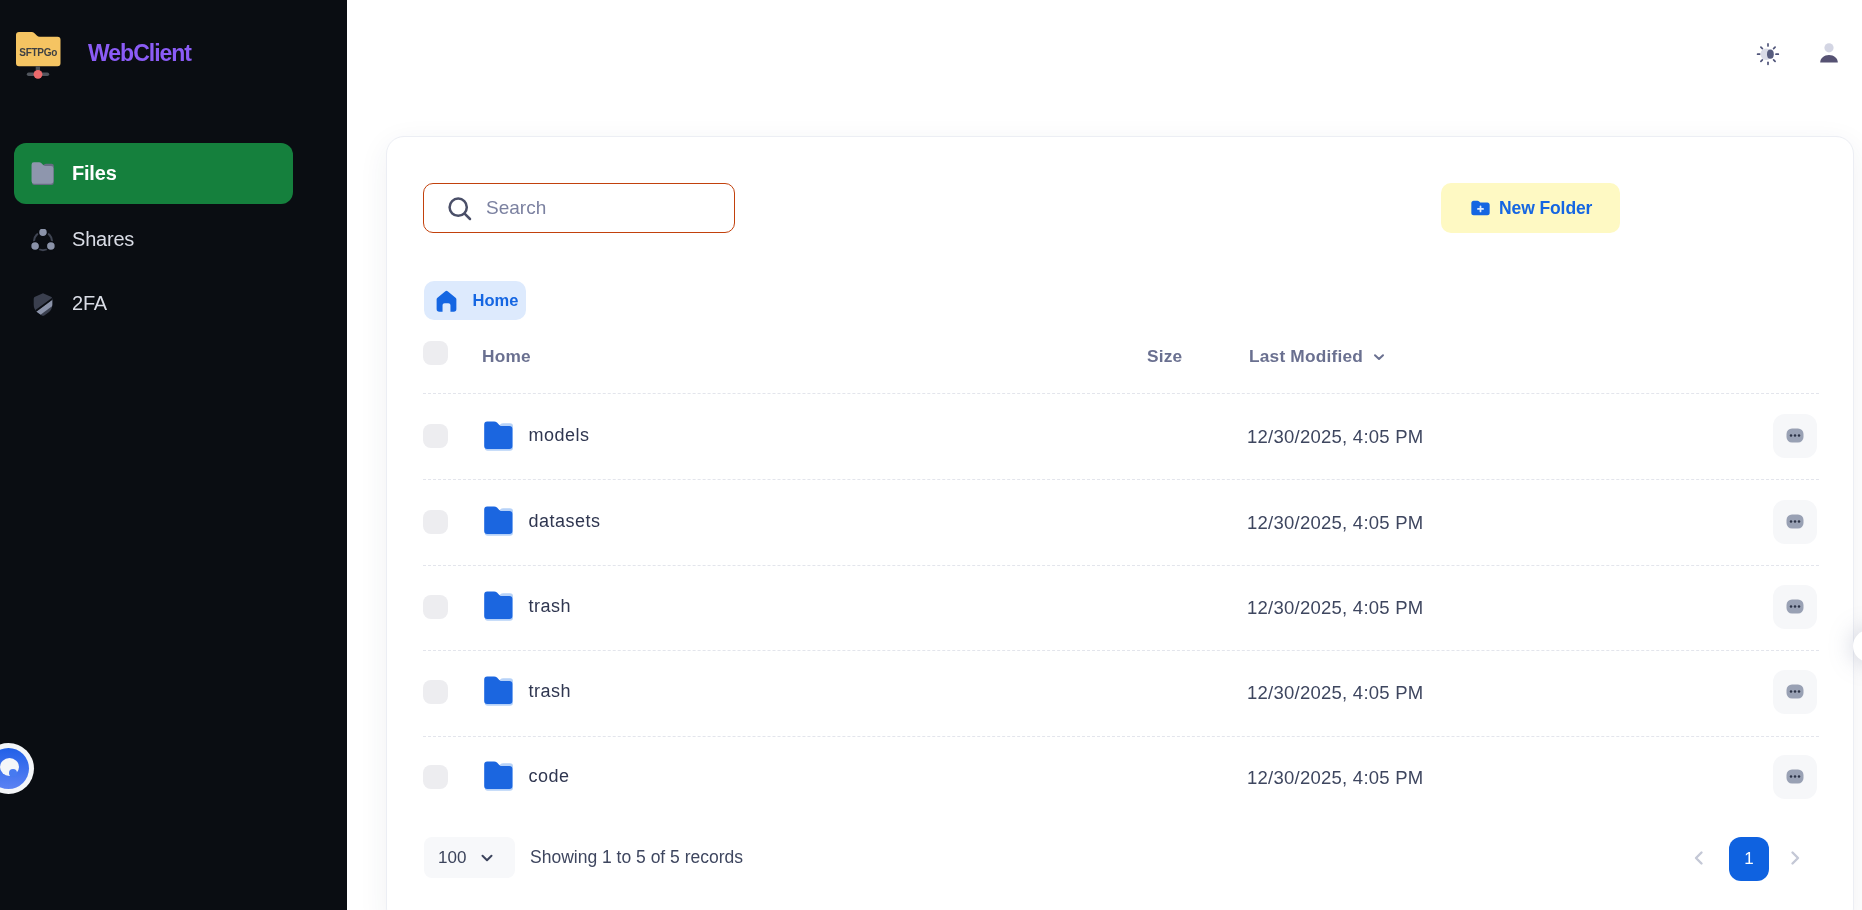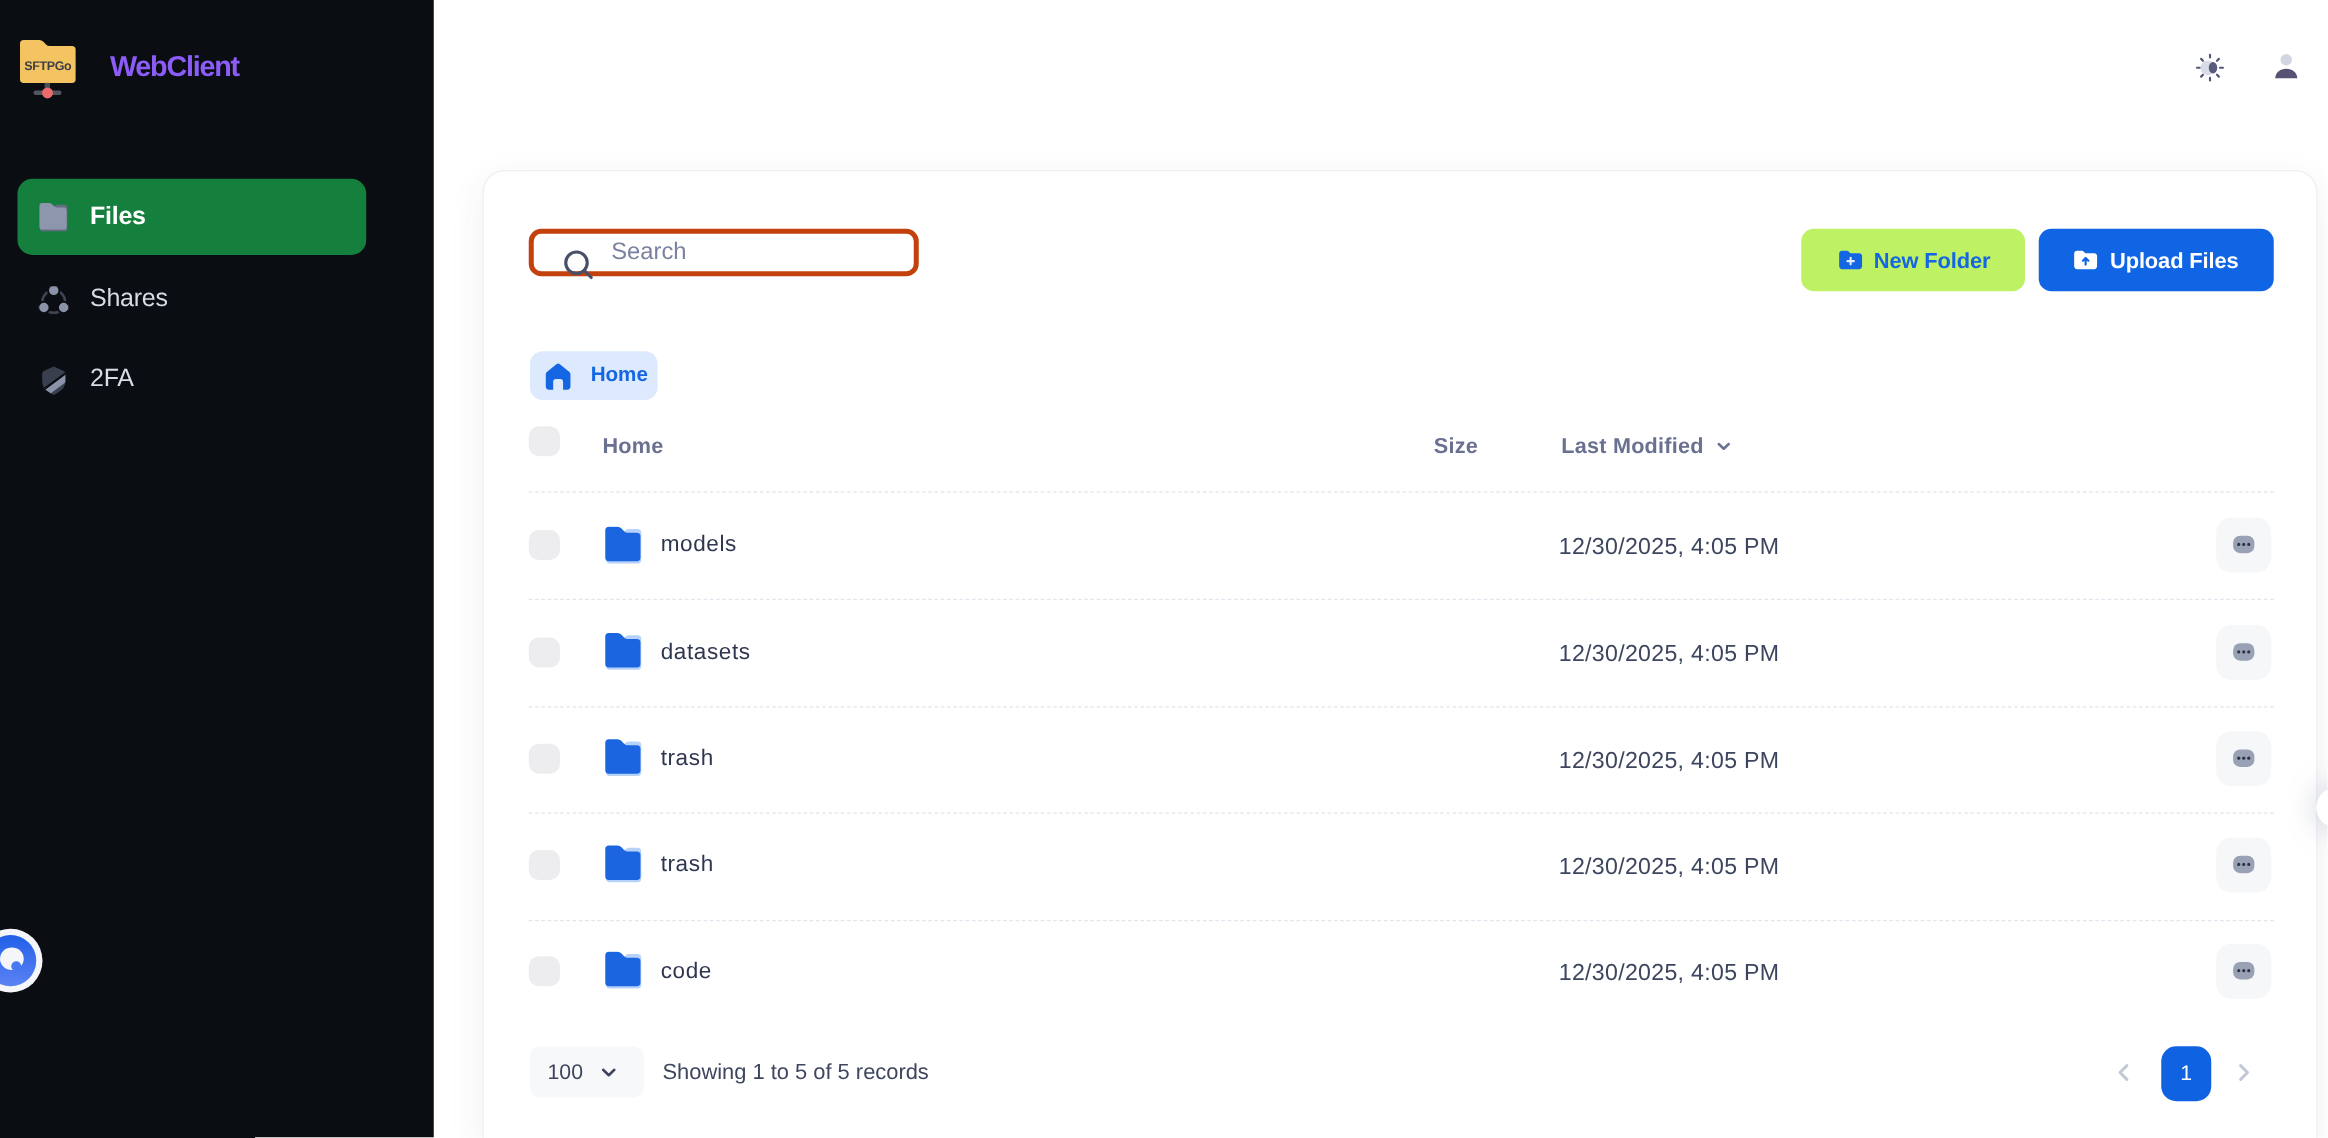--- a/index.html
+++ b/index.html
@@ -24,26 +24,26 @@
 .chat .bub { position:absolute; left:16.5px; top:14.5px; width:19px; height:18px; border-radius:50%; background:#f4f6f9; }
 .chat .notch { position:absolute; left:26px; top:25.5px; width:8px; height:8px; background:#477af0; border-radius:50%; }
 
 
 .top-icons { position:absolute; right:0; top:0; }
 
 
 .card { position:absolute; left:386px; top:136px; width:1468px; height:790px; background:#fff; border:1px solid #eceef4; border-radius:18px; box-shadow:0 8px 30px rgba(40,50,80,.07); }
 
 
-.search { position:absolute; left:36px; top:46px; width:312px; height:38px; border:4px solid #c2410c; border-radius:10px; display:flex; align-items:center;padding-left:10px; }
+.search { position:absolute; left:36px; top:46px; width:312px; height:50px; border:1px solid #c2410c; border-radius:10px; display:flex; align-items:center;padding-left:10px; }
 .search .txt { position:absolute; left:62px; color:#7b81a0; font-size:19px; }
 
 
 .btn { position:absolute; top:46px; height:50px; border-radius:10px; display:flex; align-items:center; font-size:17.5px; font-weight:600; letter-spacing:-0.1px; }
-.btn-new { left:1054px; width:179px; background:#bef264; color:#1566e2; }
+.btn-new { left:1054px; width:179px; background:#fef9c3; color:#1566e2; }
 .btn-upload { left:1244px; width:188px; background:#0f65e3; color:#ffffff; }
 
 
 .chip { position:absolute; left:37px; top:144px; width:102px; height:39px; background:#ddeafd; border-radius:10px; display:flex; align-items:center; }
 .chip .txt { position:absolute; left:48.5px; color:#1566e2; font-size:16.5px; font-weight:600; }
 
 
 .th { position:absolute; color:#6a7090; font-size:17.3px; font-weight:700; letter-spacing:0.2px; }
 .checkbox { position:absolute; left:36px; width:25px; height:24px; background:#ededf0; border-radius:8px; }
 .divider { position:absolute; left:36px; width:1396px; border-top:1px dashed #e3e5ec; }
@@ -73,27 +73,20 @@
       </svg>
     <span class="txt">Search</span>
   </div>
 
   <div class="btn btn-new">
     <svg style="position:absolute;left:28px;top:14px" width="23" height="22" viewBox="0 0 24 24" fill="#1566e2">
         <path d="M2 6.5C2 5.1 3.1 4 4.5 4h4.2c.7 0 1.3.3 1.8.8l1.2 1.2h7.8c1.4 0 2.5 1.1 2.5 2.5v9c0 1.4-1.1 2.5-2.5 2.5h-15C3.1 20 2 18.9 2 17.5v-11z"></path>
         <path d="M12 10.2v5.6M9.2 13h5.6" stroke="#dfeafc" stroke-width="1.9" stroke-linecap="round" fill="none"></path>
       </svg>
     <span style="position:absolute;left:58px">New Folder</span>
-  </div>
-  <div class="btn btn-upload">
-    <svg style="position:absolute;left:26px;top:14px" width="23" height="22" viewBox="0 0 24 24" fill="#ffffff">
-        <path d="M2 6.5C2 5.1 3.1 4 4.5 4h4.2c.7 0 1.3.3 1.8.8l1.2 1.2h7.8c1.4 0 2.5 1.1 2.5 2.5v9c0 1.4-1.1 2.5-2.5 2.5h-15C3.1 20 2 18.9 2 17.5v-11z"></path>
-        <path d="M12 16v-5.5M9.6 12.6 12 10.2l2.4 2.4" stroke="#0f65e3" stroke-width="1.9" stroke-linecap="round" stroke-linejoin="round" fill="none"></path>
-      </svg>
-    <span style="position:absolute;left:57px">Upload Files</span>
   </div>
 
   <div class="chip">
     <svg style="position:absolute;left:9.5px;top:6.5px" width="25" height="26" viewBox="0 0 24 25" fill="#1566e2">
         <path d="M10.9 3.1a1.75 1.75 0 0 1 2.2 0l7.6 6.2c.5.4.8 1 .8 1.6v9.3a2.6 2.6 0 0 1-2.6 2.6h-3.1v-6.1c0-1.1-.9-2-2-2h-3.6c-1.1 0-2 .9-2 2v6.1H5.1a2.6 2.6 0 0 1-2.6-2.6v-9.3c0-.6.3-1.2.8-1.6l7.6-6.2z"></path>
       </svg>
     <span class="txt">Home</span>
   </div>
 
   <div class="checkbox" style="top:204px"></div>

